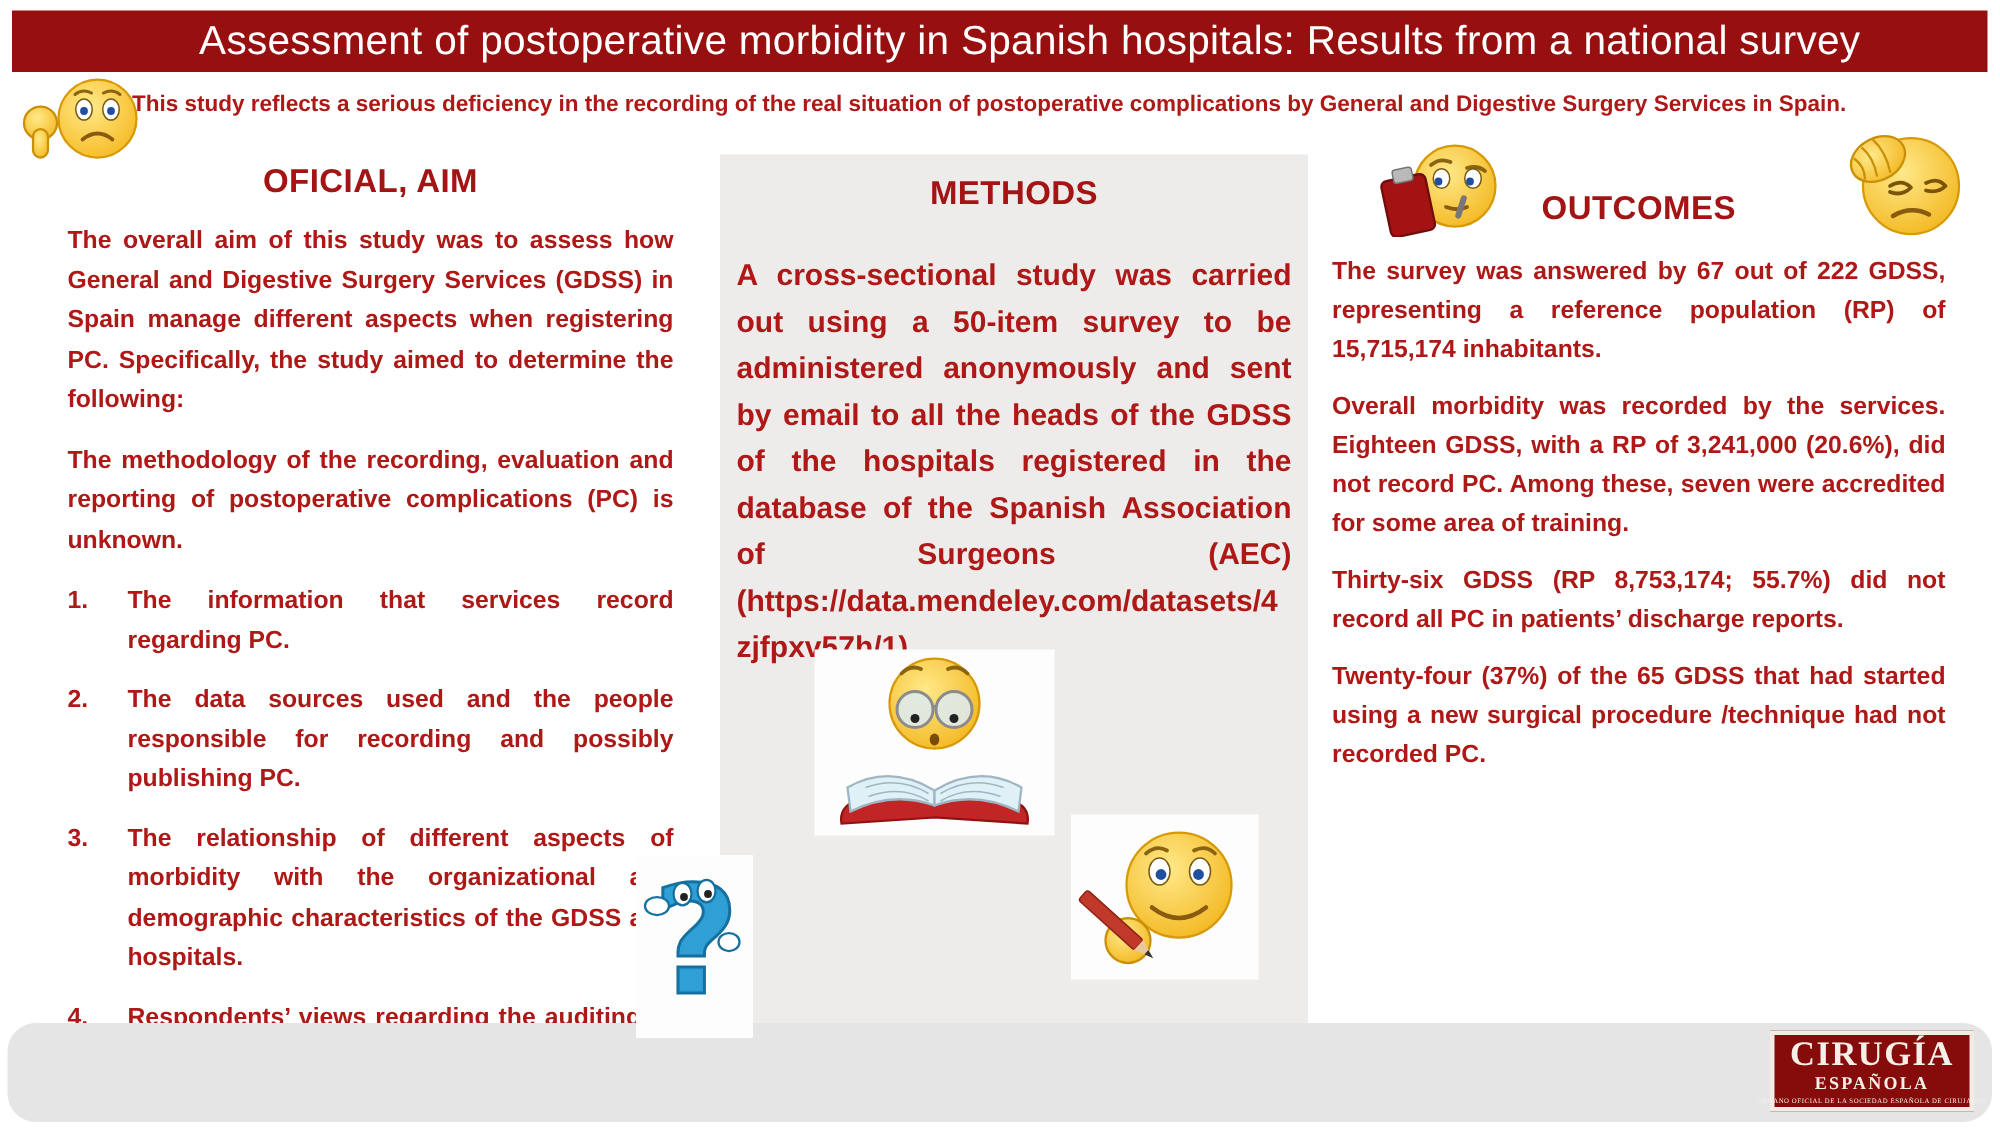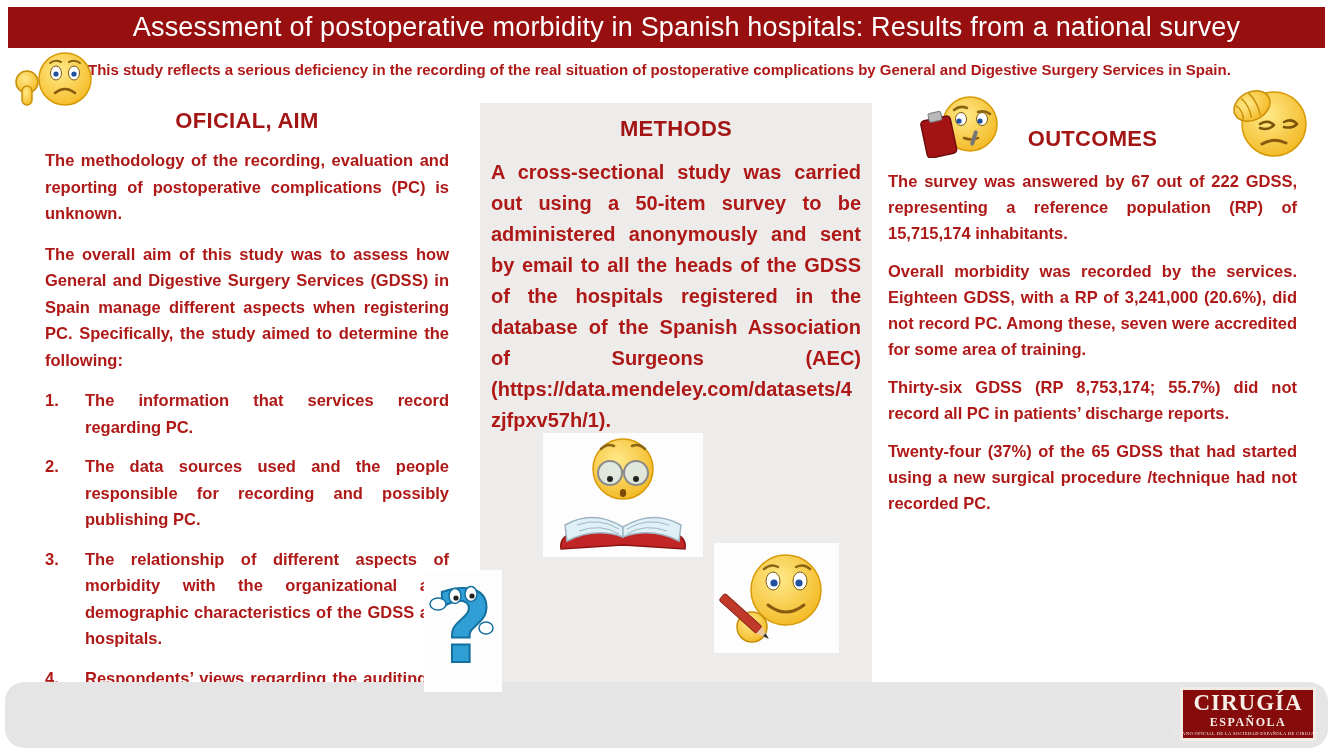--- a/index.html
+++ b/index.html
@@ -35,21 +35,21 @@
   .col-context h2{margin-bottom:13px;}
   .aim-list{margin:0; padding:0; list-style:none;}
   .aim-list .li{display:flex; margin:0 0 13px 0; font-size:16.5px; line-height:26.5px;}
   .aim-list .num{flex:0 0 40px;}
   .aim-list .itx{flex:1; text-align:justify;}
   
   .panel-methods{
     position:absolute; left:480px; top:103px; width:392px; height:579px;
     background:#eeeceb;
   }
-  .panel-methods h2{margin:13px 0 15px 0;}
+  .panel-methods h2{margin:13px 0 27px 0;}
   .methods-body{
     margin:0 11px; font-size:20px; line-height:31px; text-align:justify;
     overflow-wrap:anywhere;
   }
   
   .col-outcomes{position:absolute; left:888px; top:126px; width:409px;}
   .col-outcomes h2{margin-bottom:16px;}
   .col-outcomes p{
     margin:0 0 12px 0; font-size:16.5px; line-height:26px; text-align:justify;
   }
@@ -103,22 +103,22 @@
       <path d="M59 12 q6 -3 11 1" fill="none" stroke="#8a6410" stroke-width="2" stroke-linecap="round"></path>
       <path d="M45 43 q10 -8 20 0" fill="none" stroke="#8a5a10" stroke-width="2.5" stroke-linecap="round"></path>
       <circle cx="17" cy="32" r="11" fill="url(#gy1)" stroke="#c98f08" stroke-width="1.5"></circle>
       <rect x="12" y="36" width="10" height="19" rx="5" fill="url(#gy1)" stroke="#c98f08" stroke-width="1.5"></rect>
     </svg>
   </div>
   <div class="banner-text">This study reflects a serious deficiency in the recording of the real situation of postoperative complications by General and Digestive Surgery Services in Spain.</div>
 
   <div class="col-context redtxt">
     <h2 class="sec">OFICIAL, AIM</h2>
+    <p>The overall aim of this study was to assess how General and Digestive Surgery Services (GDSS) in Spain manage different aspects when registering PC. Specifically, the study aimed to determine the following:</p>
     <p>The methodology of the recording, evaluation and reporting of postoperative complications (PC) is unknown.</p>
-    <p>The overall aim of this study was to assess how General and Digestive Surgery Services (GDSS) in Spain manage different aspects when registering PC. Specifically, the study aimed to determine the following:</p>
     <div class="aim-list">
       <div class="li">
         <span class="num">1.</span>
         <span class="itx">The information that services record regarding PC.</span>
       </div>
       <div class="li">
         <span class="num">2.</span>
         <span class="itx">The data sources used and the people responsible for recording and possibly publishing PC.</span>
       </div>
       <div class="li">

